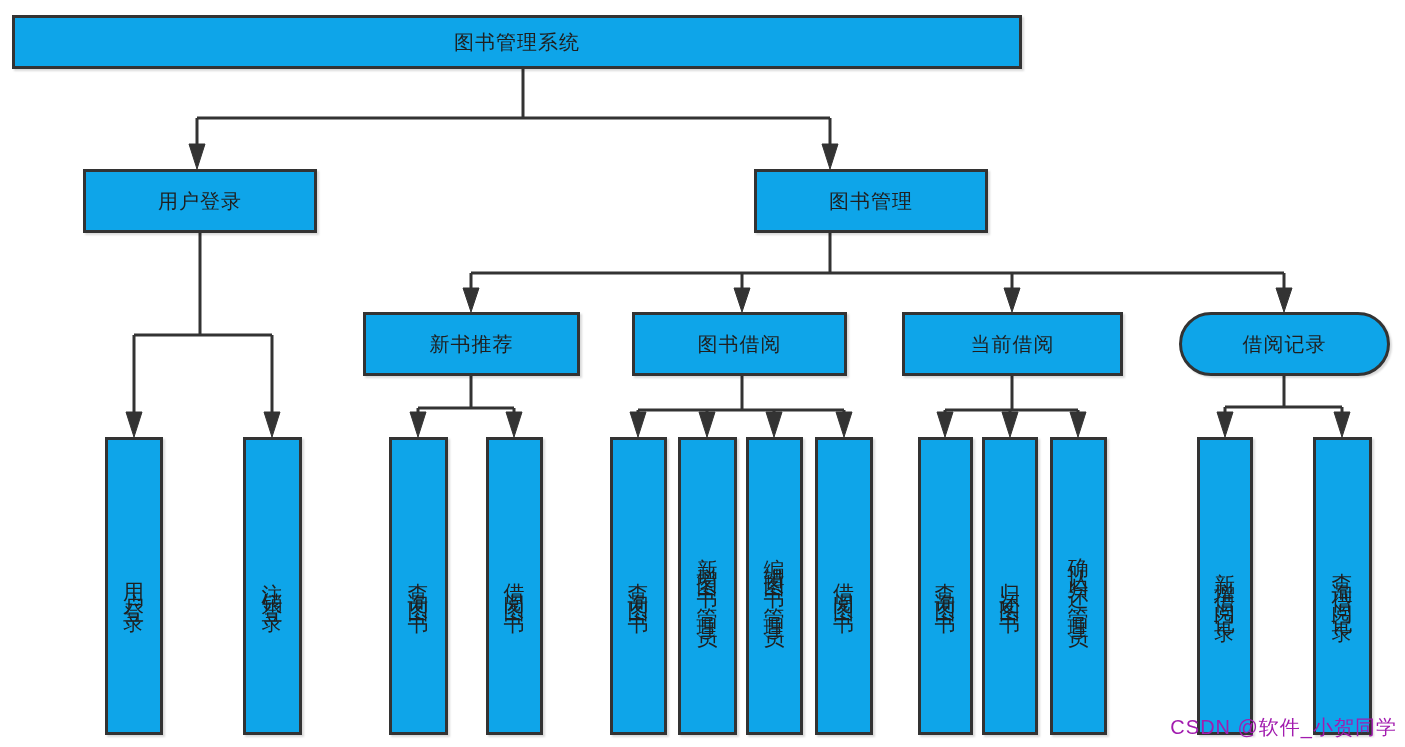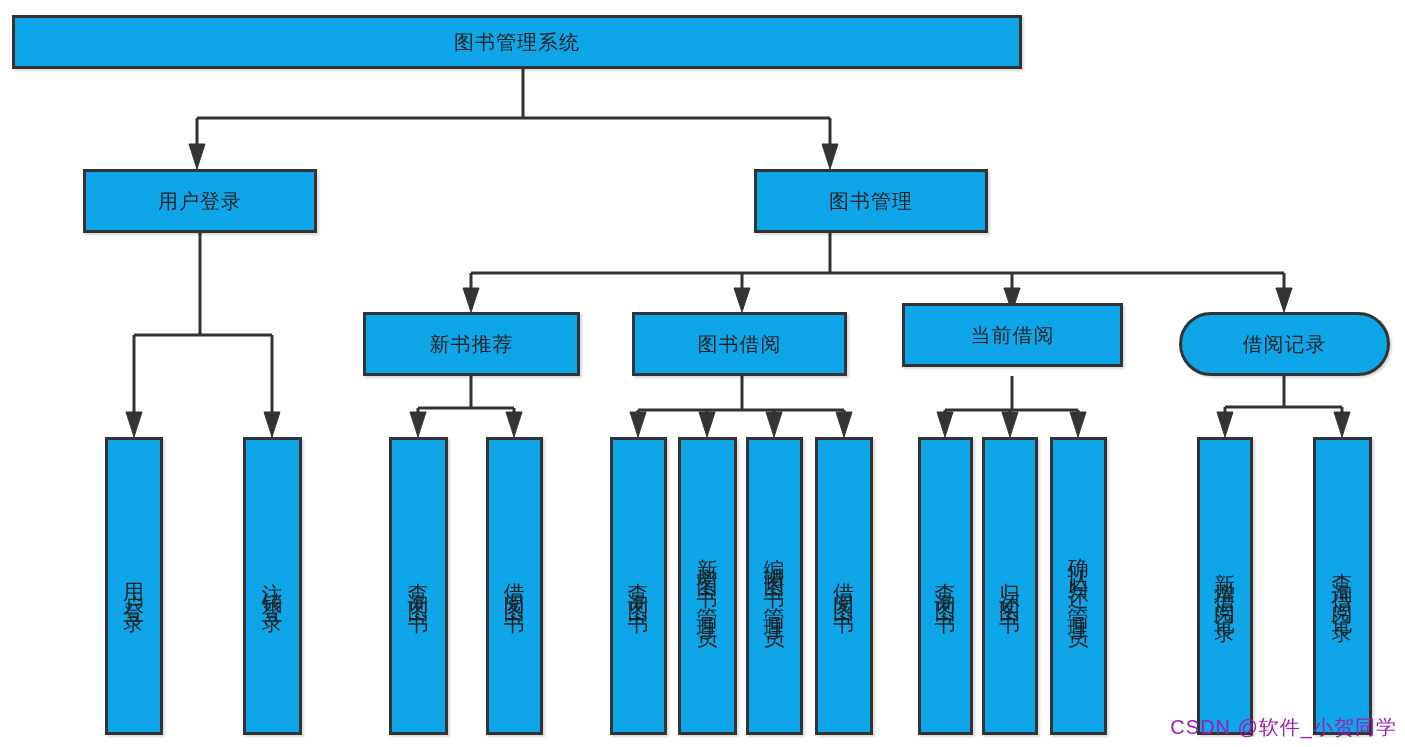--- a/index.html
+++ b/index.html
@@ -39,21 +39,21 @@
     font-size: 21px;
     letter-spacing: 10px;
     line-height: 1;
   }
   
   #bx-root    { left:12px;  top:15px;  width:1010px; height:54px; }
   #bx-login   { left:83px;  top:169px; width:234px;  height:64px; }
   #bx-mgmt    { left:713px; top:169px; width:234px;  height:64px;margin-left:41px; }
   #bx-rec     { left:363px; top:312px; width:217px;  height:64px; }
   #bx-borrow  { left:632px; top:312px; width:215px;  height:64px; }
-  #bx-current { left:902px; top:303px; width:221px;  height:64px; }
+  #bx-current { left:902px; top:312px; width:221px;  height:64px; }
   #bx-records { left:1179px;top:312px; width:211px;  height:64px;border-radius:32px; }
   #bx-a1 { left:105px;  top:437px; width:58px; height:298px; }
   #bx-a2 { left:243px;  top:437px; width:59px; height:298px; }
   #bx-b1 { left:389px;  top:437px; width:59px; height:298px; }
   #bx-b2 { left:486px;  top:437px; width:57px; height:298px; }
   #bx-c1 { left:610px;  top:437px; width:57px; height:298px; }
   #bx-c2 { left:678px;  top:437px; width:59px; height:298px; }
   #bx-c3 { left:746px;  top:437px; width:57px; height:298px; }
   #bx-c4 { left:815px;  top:437px; width:58px; height:298px; }
   #bx-d1 { left:918px;  top:437px; width:55px; height:298px; }

